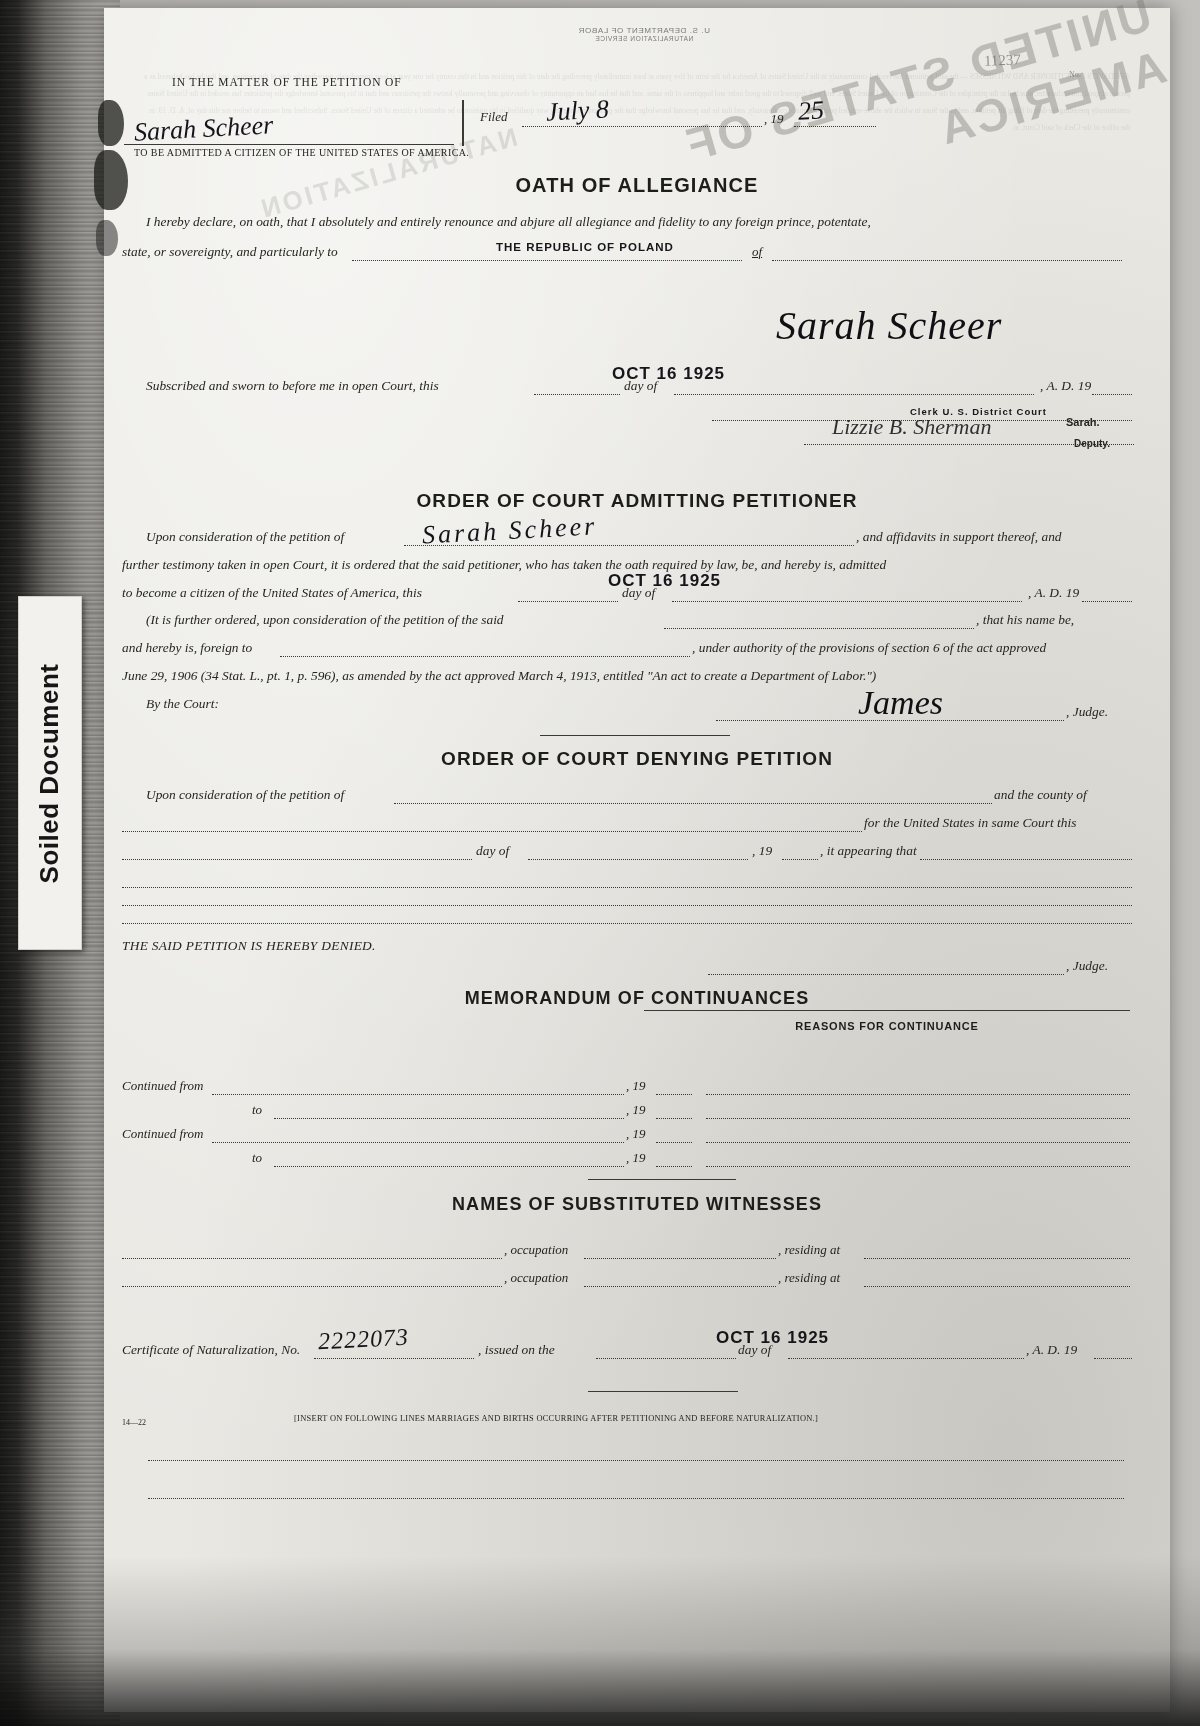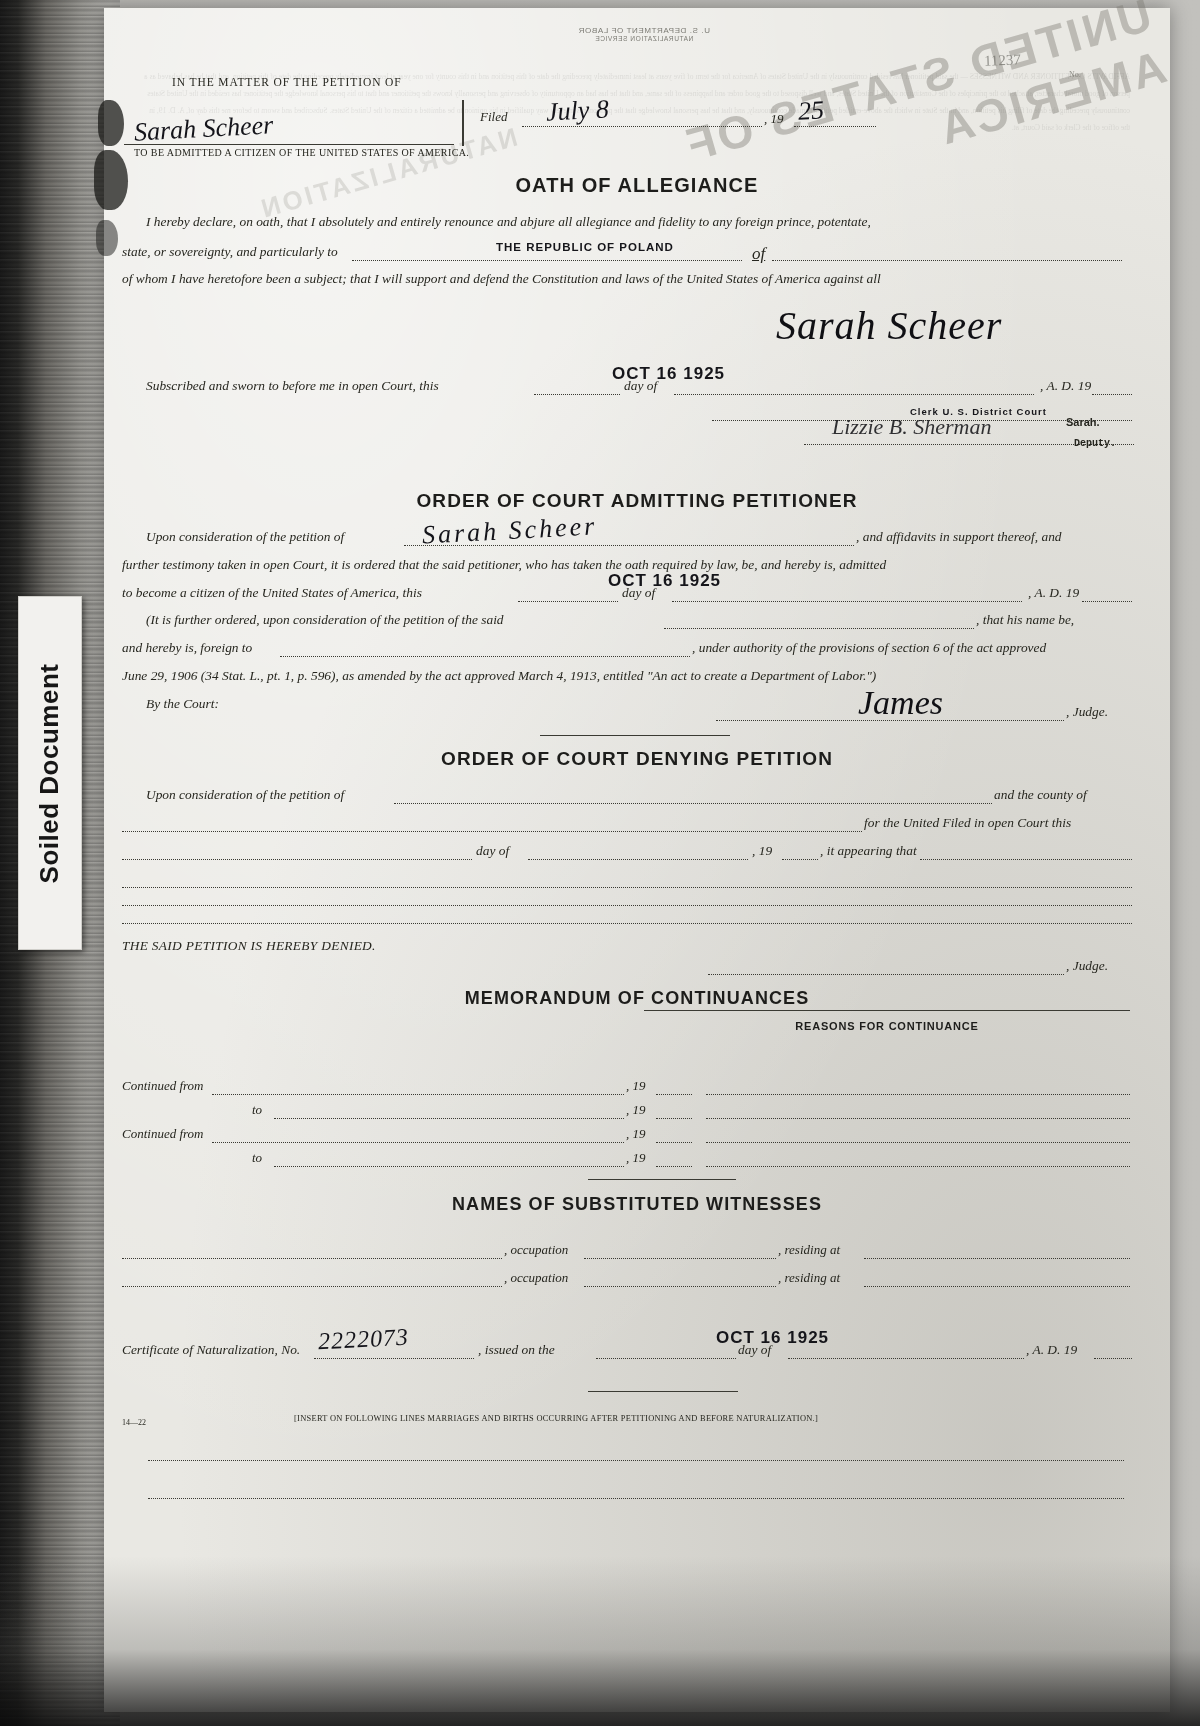--- a/index.html
+++ b/index.html
@@ -136,41 +136,40 @@
     <div class="hand" style="position:absolute;left:694px;top:88px;font-size:26px;">25</div>
     <div class="dots" style="position:absolute;left:690px;top:118px;width:82px;"></div>
 
     <div class="hdr-center" style="position:absolute;left:0;top:166px;width:100%;font-size:20px;">OATH OF ALLEGIANCE</div>
 
     <div class="row ital" style="left:42px;top:204px;width:990px;font-size:13.4px;line-height:20px;">I hereby declare, on oath, that I absolutely and entirely renounce and abjure all allegiance and fidelity to any foreign prince, potentate,</div>
 
     <div class="row ital" style="left:18px;top:236px;font-size:13.4px;">state, or sovereignty, and particularly to</div>
     <div class="dots" style="position:absolute;left:248px;top:252px;width:390px;"></div>
     <div class="stamp" style="position:absolute;left:392px;top:233px;font-size:11.5px;">THE REPUBLIC OF POLAND</div>
-    <div class="row ital" style="left:648px;top:236px;font-size:17px;text-decoration:underline;">of</div>
+    <div class="row ital" style="left:648px;top:236px;font-size:13px;text-decoration:underline;">of</div>
     <div class="dots" style="position:absolute;left:668px;top:252px;width:350px;"></div>
 
-    <div class="row ital" style="left:18px;top:263px;width:1008px;font-size:13.4px;">of whom I have heretofore been a subject; that I will support and defend the Constitution and laws of the United States of America against all</div>
 
     <div class="sig" style="position:absolute;left:672px;top:294px;font-size:40px;letter-spacing:1px;">Sarah Scheer</div>
 
     <div class="row ital" style="left:42px;top:370px;font-size:13.4px;">Subscribed and sworn to before me in open Court, this</div>
     <div class="dots" style="position:absolute;left:430px;top:386px;width:86px;"></div>
     <div class="stamp" style="position:absolute;left:508px;top:356px;font-size:17px;">OCT 16 1925</div>
     <div class="row ital" style="left:520px;top:370px;font-size:13.4px;">day of</div>
     <div class="dots" style="position:absolute;left:570px;top:386px;width:360px;"></div>
     <div class="row ital" style="left:936px;top:370px;font-size:13.4px;">, A. D. 19</div>
     <div class="dots" style="position:absolute;left:988px;top:386px;width:40px;"></div>
 
     <div class="dots" style="position:absolute;left:608px;top:412px;width:420px;"></div>
     <div class="stamp" style="position:absolute;left:806px;top:398px;font-size:9.5px;">Clerk U. S. District Court</div>
     <div class="row" style="left:962px;top:408px;font-family:'Liberation Sans',sans-serif;font-weight:bold;font-size:11px;">Sarah.</div>
     <div class="sig" style="position:absolute;left:728px;top:406px;font-size:22px;opacity:.85;">Lizzie B. Sherman</div>
     <div class="dots" style="position:absolute;left:700px;top:436px;width:330px;"></div>
-    <div class="row" style="left:970px;top:430px;font-family:Liberation Mono, monospace;font-weight:bold;font-size:10px;">Deputy.</div>
+    <div class="row" style="left:970px;top:430px;font-family:Liberation Sans, sans-serif;font-weight:bold;font-size:10px;">Deputy.</div>
 
 
     <div class="hdr-center" style="position:absolute;left:0;top:482px;width:100%;font-size:19px;">ORDER OF COURT ADMITTING PETITIONER</div>
 
     <div class="row ital" style="left:42px;top:521px;font-size:13.4px;">Upon consideration of the petition of</div>
     <div class="dots" style="position:absolute;left:300px;top:537px;width:450px;"></div>
     <div class="hand" style="position:absolute;left:318px;top:508px;font-size:26px;letter-spacing:3px;">Sarah Scheer</div>
     <div class="row ital" style="left:752px;top:521px;font-size:13.4px;">, and affidavits in support thereof, and</div>
 
     <div class="row ital" style="left:18px;top:549px;width:1012px;font-size:13.4px;">further testimony taken in open Court, it is ordered that the said petitioner, who has taken the oath required by law, be, and hereby is, admitted</div>
@@ -200,21 +199,21 @@
 
     <div class="solid" style="position:absolute;left:436px;top:726px;width:190px;height:1px;"></div>
 
     <div class="hdr-center" style="position:absolute;left:0;top:740px;width:100%;font-size:19px;">ORDER OF COURT DENYING PETITION</div>
 
     <div class="row ital" style="left:42px;top:779px;font-size:13.4px;">Upon consideration of the petition of</div>
     <div class="dots" style="position:absolute;left:290px;top:795px;width:598px;"></div>
     <div class="row ital" style="left:890px;top:779px;font-size:13.4px;">and the county of</div>
 
     <div class="dots" style="position:absolute;left:18px;top:823px;width:740px;"></div>
-    <div class="row ital" style="left:760px;top:807px;font-size:13.4px;">for the United Filed in open Court this</div>
+    <div class="row ital" style="left:760px;top:807px;font-size:13.4px;">for the United States in same Court this</div>
 
     <div class="dots" style="position:absolute;left:18px;top:851px;width:350px;"></div>
     <div class="row ital" style="left:372px;top:835px;font-size:13.4px;">day of</div>
     <div class="dots" style="position:absolute;left:424px;top:851px;width:220px;"></div>
     <div class="row ital" style="left:648px;top:835px;font-size:13.4px;">, 19</div>
     <div class="dots" style="position:absolute;left:678px;top:851px;width:36px;"></div>
     <div class="row ital" style="left:716px;top:835px;font-size:13.4px;">, it appearing that</div>
     <div class="dots" style="position:absolute;left:816px;top:851px;width:212px;"></div>
 
     <div class="dots" style="position:absolute;left:18px;top:879px;width:1010px;"></div>

